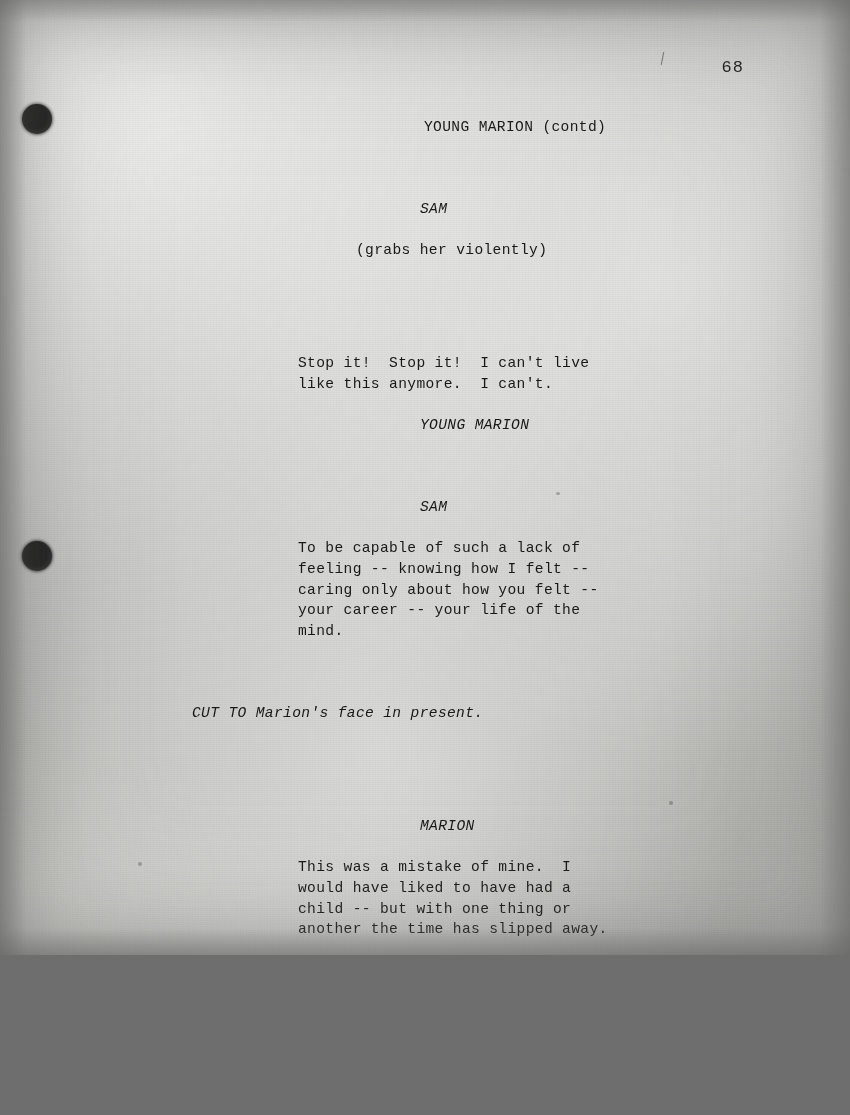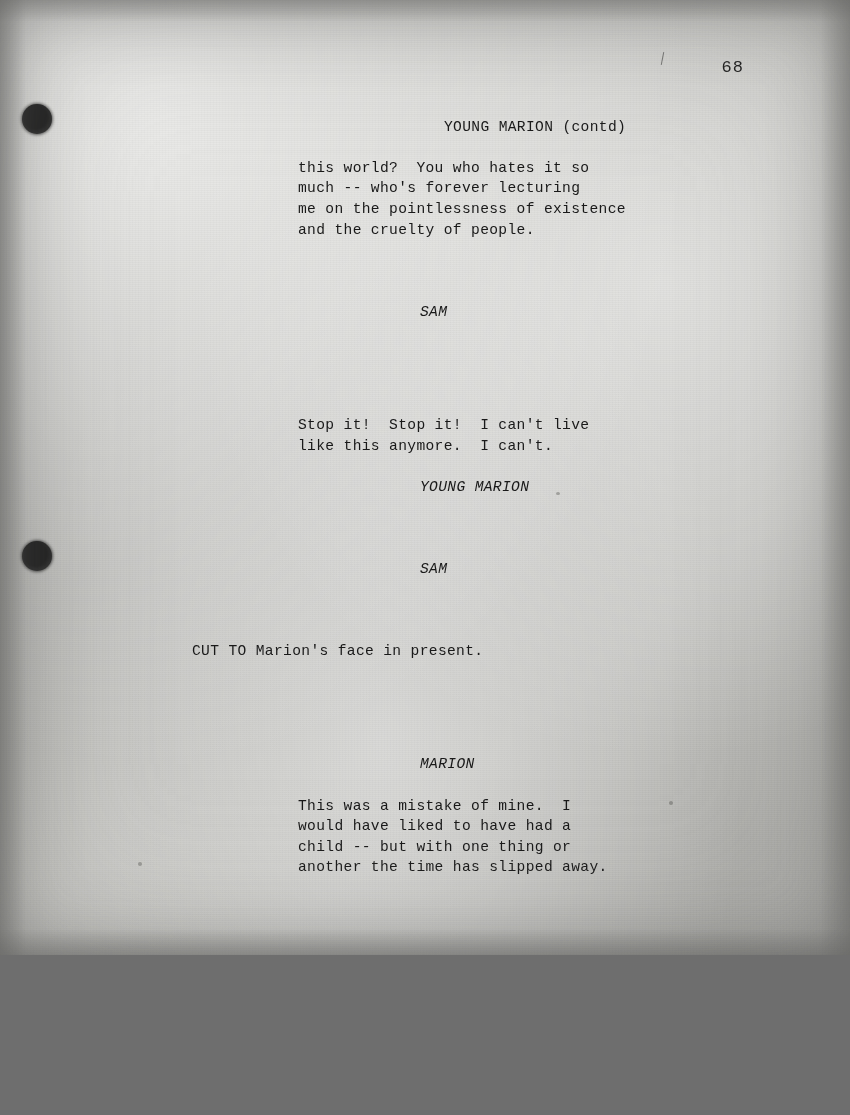--- a/index.html
+++ b/index.html
@@ -103,24 +103,24 @@
     line-height: 20.6px;
     color: #191919;
     white-space: pre;
     letter-spacing: 0.35px;
   }
   .block { margin: 0; }
   .cue {
     padding-left: 420px;
     font-style: italic;
   }
-  .cue-wide { padding-left: 424px; margin-left: 20px; }
+  .cue-wide { padding-left: 424px; }
   .paren { padding-left: 356px; }
   .dlg { padding-left: 298px; }
-  .action { padding-left: 192px; }
+  .action { padding-left: 192px; font-style: italic; }
   .gap { height: 20.6px; }
   .gap-half { height: 10px; }
 
   .smudge {
     position: absolute;
     pointer-events: none;
     border-radius: 50%;
     background: rgba(60,60,58,0.35);
   }
   .s1 { left: 138px; top: 862px; width: 4px; height: 4px; }
@@ -136,33 +136,35 @@
 
   <div class="hole hole-1"></div>
   <div class="hole hole-2"></div>
   <div class="hole hole-3"></div>
 
   <div class="tick"></div>
   <div class="page-number">68</div>
 
   <div class="script">
 <div class="block cue-wide">YOUNG MARION (contd)</div>
-<div class="block dlg">this world?  You who hates it so
-much -- who's forever lecturing
-me on the pointlessness of existence
-and the cruelty of people.</div>
 <div class="gap"></div>
 <div class="block cue">SAM</div>
+<div class="block paren">(grabs her violently)</div>
 <div class="gap"></div>
 <div class="gap-half"></div>
 <div class="block dlg">Stop it!  Stop it!  I can't live
 like this anymore.  I can't.</div>
 <div class="block cue">YOUNG MARION</div>
 <div class="gap"></div>
 <div class="block cue">SAM</div>
+<div class="block dlg">To be capable of such a lack of
+feeling -- knowing how I felt --
+caring only about how you felt --
+your career -- your life of the
+mind.</div>
 <div class="gap"></div>
 <div class="block action">CUT TO Marion's face in present.</div>
 <div class="gap"></div>
 <div class="gap-half"></div>
 <div class="block cue">MARION</div>
 <div class="block dlg">This was a mistake of mine.  I
 would have liked to have had a
 child -- but with one thing or
 another the time has slipped away.</div>
 <div class="gap"></div>

